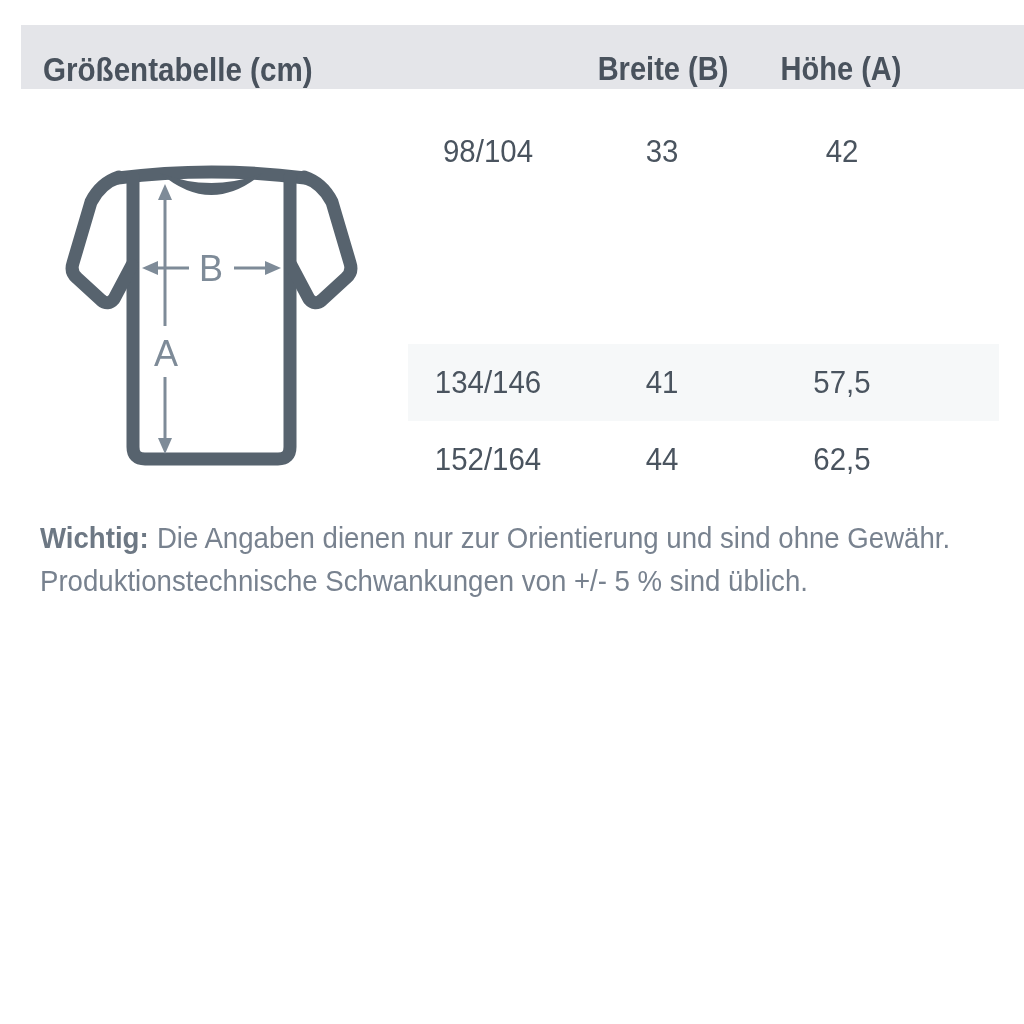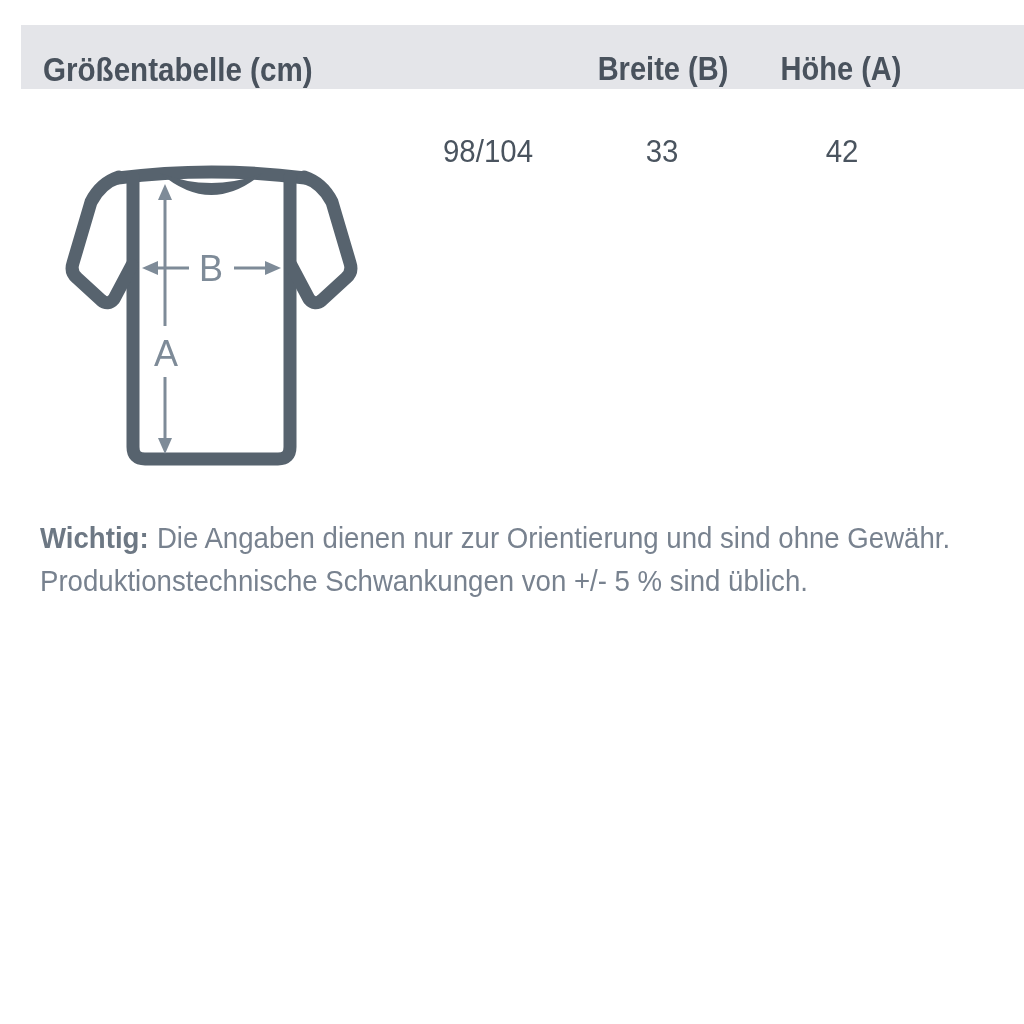--- a/index.html
+++ b/index.html
@@ -43,20 +43,31 @@
     <div class="header-title">Größentabelle (cm)</div>
     <div class="header-cell hc-breite">Breite (B)</div>
     <div class="header-cell hc-hoehe">Höhe (A)</div>
   </div>
 
   <div class="row" style="top:113px">
     <span class="cell c-size">98/104</span>
     <span class="cell c-breite">33</span>
     <span class="cell c-hoehe">42</span>
   </div>
+  <div class="row" style="top:344px">
+    <div class="row-stripe"></div>
+    <span class="cell c-size">134/146</span>
+    <span class="cell c-breite">41</span>
+    <span class="cell c-hoehe">57,5</span>
+  </div>
+  <div class="row" style="top:421px">
+    <span class="cell c-size">152/164</span>
+    <span class="cell c-breite">44</span>
+    <span class="cell c-hoehe">62,5</span>
+  </div>
 
   <svg class="shirt" viewBox="0 0 313 312" aria-hidden="true">
 
     <g fill="none" stroke="#57636e" stroke-width="13" stroke-linecap="round" stroke-linejoin="round">
 
       <path d="M 63,15 Q 156.5,3 250,15"></path>
 
       <path d="M 78,14 L 78,284 Q 78,296 90,296 L 223,296 Q 235,296 235,284 L 235,14"></path>
 
       <path d="M 64,14 C 52,18 42,27 36,39 L 18,100 Q 15,109 22,115 L 46,137 Q 53,143 59,136 L 77,102"></path>

